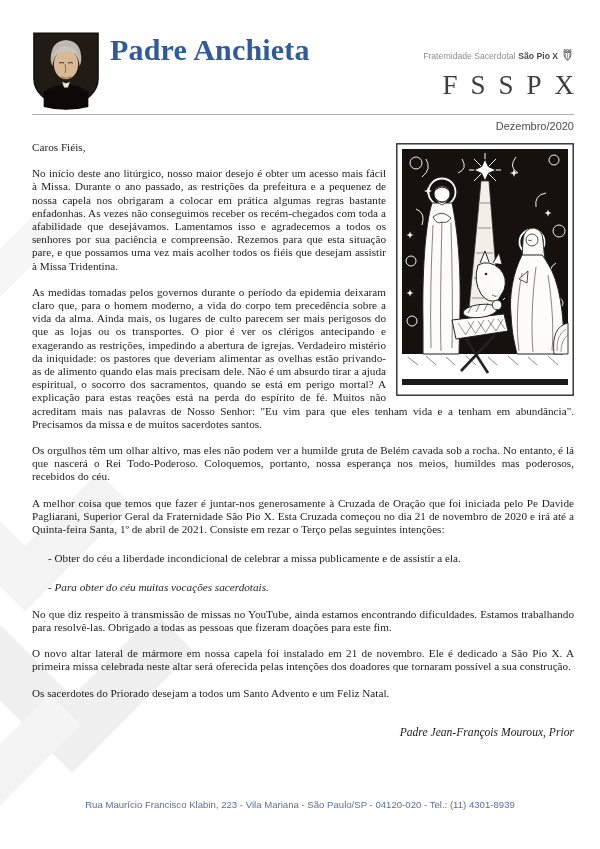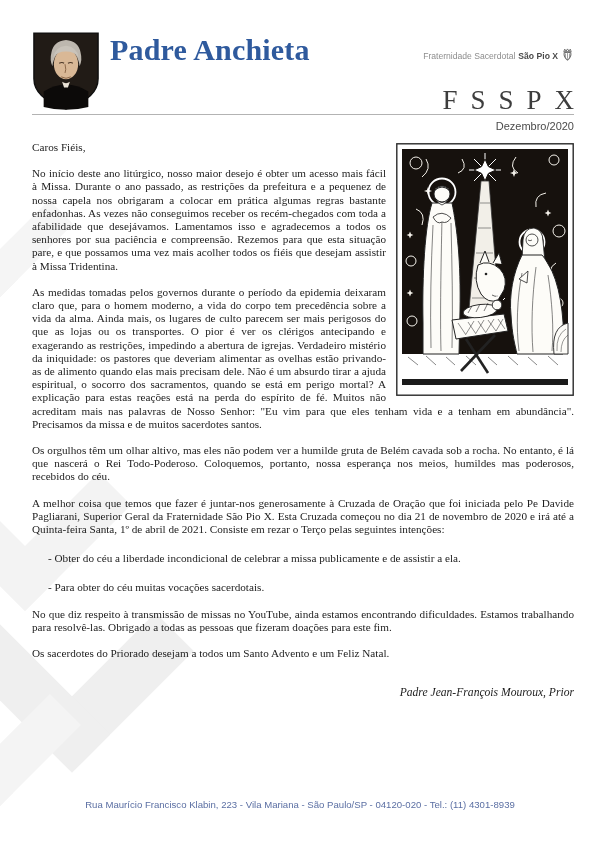--- a/index.html
+++ b/index.html
@@ -15,29 +15,29 @@
   .wm3 { left:-14px; top:565px; width:172px; height:172px; border-left:54px solid #efefef; border-bottom:54px solid #efefef; }
   .wm4 { left:-88px; top:655px; width:140px; height:140px; border-left:44px solid #f4f4f4; border-bottom:44px solid #f4f4f4; }
   
   .header { position:relative; z-index:2; padding:31px 26px 0 32px; }
   .logo-row { display:flex; align-items:flex-start; height:82px; }
   .shield { width:68px; height:80px; flex:0 0 auto; }
   .org-title { margin-left:10px; margin-top:2px; font-family:"Liberation Serif", serif; font-weight:bold; color:#2f5a9d; font-size:30px; line-height:33px; letter-spacing:0.2px; }
   .right-block { position:absolute; right:26px; top:48px; text-align:right; font-family:"Liberation Sans", sans-serif; }
   .frat-line { font-size:8.6px; color:#8d8d8d; display:flex; align-items:center; justify-content:flex-end; gap:3px;margin-left:26px; }
   .frat-line .strong { color:#4a4a4a; font-weight:bold; }
-  .acronym { margin-top:22px; font-family:"Liberation Serif", serif; font-size:27px; color:#3d3d3d; letter-spacing:13px; margin-right:-13px; font-weight:normal; }
+  .acronym { margin-top:7px; font-family:"Liberation Serif", serif; font-size:27px; color:#3d3d3d; letter-spacing:13px; margin-right:-13px; font-weight:normal; }
   .divider { border:none; border-top:1px solid #b3b3b3; margin-top:1px; }
   .date-row { text-align:right; font-family:"Liberation Sans", sans-serif; font-size:11px; color:#4b4b4b; margin-top:5px; }
   
   .letter { position:relative; z-index:1; padding:9px 26px 0 32px; font-size:11.2px; line-height:13.2px; text-align:justify; hyphens:auto; -webkit-hyphens:auto; }
   .letter p { margin:0 0 13px 0; }
   .salutation { text-align:left; }
   .intentions { text-align:left; margin:16px; }
-  .intentions + .intentions { margin-bottom:13px; }
+  .intentions + .intentions { margin-bottom:13px;font-style:italic; }
   .intent-gap { margin-bottom:13px; }
   .signature { text-align:right; font-style:italic; font-size:11.6px; margin-top:26px; }
   .nativity-fig { float:right; width:178px; height:253px; margin:2px 0 6px 10px; }
   .nativity-fig svg { display:block; width:178px; height:253px; }
   
   .footer { position:absolute; z-index:2; left:0; right:0; top:799px; text-align:center; font-family:"Liberation Sans", sans-serif; font-size:9.6px; color:#5b6fa3; }
 </style>
 </head>
 <body>
 
@@ -171,19 +171,20 @@
     </figure>
 
     <p class="salutation">Caros Fiéis,</p>
     <p>No início deste ano litúrgico, nosso maior desejo é obter um acesso mais fácil à Missa. Durante o ano passado, as restrições da prefeitura e a pequenez de nossa capela nos obrigaram a colocar em prática algumas regras bastante enfadonhas. As vezes não conseguimos receber os recém-chegados com toda a afabilidade que desejávamos. Lamentamos isso e agradecemos a todos os senhores por sua paciência e compreensão. Rezemos para que esta situação pare, e que possamos uma vez mais acolher todos os fiéis que desejam assistir à Missa Tridentina.</p>
     <p>As medidas tomadas pelos governos durante o período da epidemia deixaram claro que, para o homem moderno, a vida do corpo tem precedência sobre a vida da alma. Ainda mais, os lugares de culto parecem ser mais perigosos do que as lojas ou os transportes. O pior é ver os clérigos antecipando e exagerando as restrições, impedindo a abertura de igrejas. Verdadeiro mistério da iniquidade: os pastores que deveriam alimentar as ovelhas estão privando-as de alimento quando elas mais precisam dele. Não é um absurdo tirar a ajuda espiritual, o socorro dos sacramentos, quando se está em perigo mortal? A explicação para estas reações está na perda do espírito de fé. Muitos não acreditam mais nas palavras de Nosso Senhor: "Eu vim para que eles tenham vida e a tenham em abundância". Precisamos da missa e de muitos sacerdotes santos.</p>
     <p>Os orgulhos têm um olhar altivo, mas eles não podem ver a humilde gruta de Belém cavada sob a rocha. No entanto, é lá que nascerá o Rei Todo-Poderoso. Coloquemos, portanto, nossa esperança nos meios, humildes mas poderosos, recebidos do céu.</p>
     <p style="margin-bottom:0">A melhor coisa que temos que fazer é juntar-nos generosamente à Cruzada de Oração que foi iniciada pelo Pe Davide Pagliarani, Superior Geral da Fraternidade São Pio X. Esta Cruzada começou no dia 21 de novembro de 2020 e irá até a Quinta-feira Santa, 1º de abril de 2021. Consiste em rezar o Terço pelas seguintes intenções:</p>
     <div class="intentions">- Obter do céu a liberdade incondicional de celebrar a missa publicamente e de assistir a ela.</div>
     <div class="intentions intent-gap">- Para obter do céu muitas vocações sacerdotais.</div>
     <p>No que diz respeito à transmissão de missas no YouTube, ainda estamos encontrando dificuldades. Estamos trabalhando para resolvê-las. Obrigado a todas as pessoas que fizeram doações para este fim.</p>
+    <p>O novo altar lateral de mármore em nossa capela foi instalado em 21 de novembro. Ele é dedicado a São Pio X. A primeira missa celebrada neste altar será oferecida pelas intenções dos doadores que tornaram possível a sua construção.</p>
     <p>Os sacerdotes do Priorado desejam a todos um Santo Advento e um Feliz Natal.</p>
     <div class="signature">Padre Jean-François Mouroux, Prior</div>
   </div>
 
   <div class="footer">Rua Maurício Francisco Klabin, 223 - Vila Mariana - São Paulo/SP - 04120-020 - Tel.: (11) 4301-8939</div>
 
 </div>
 
 </body></html>

